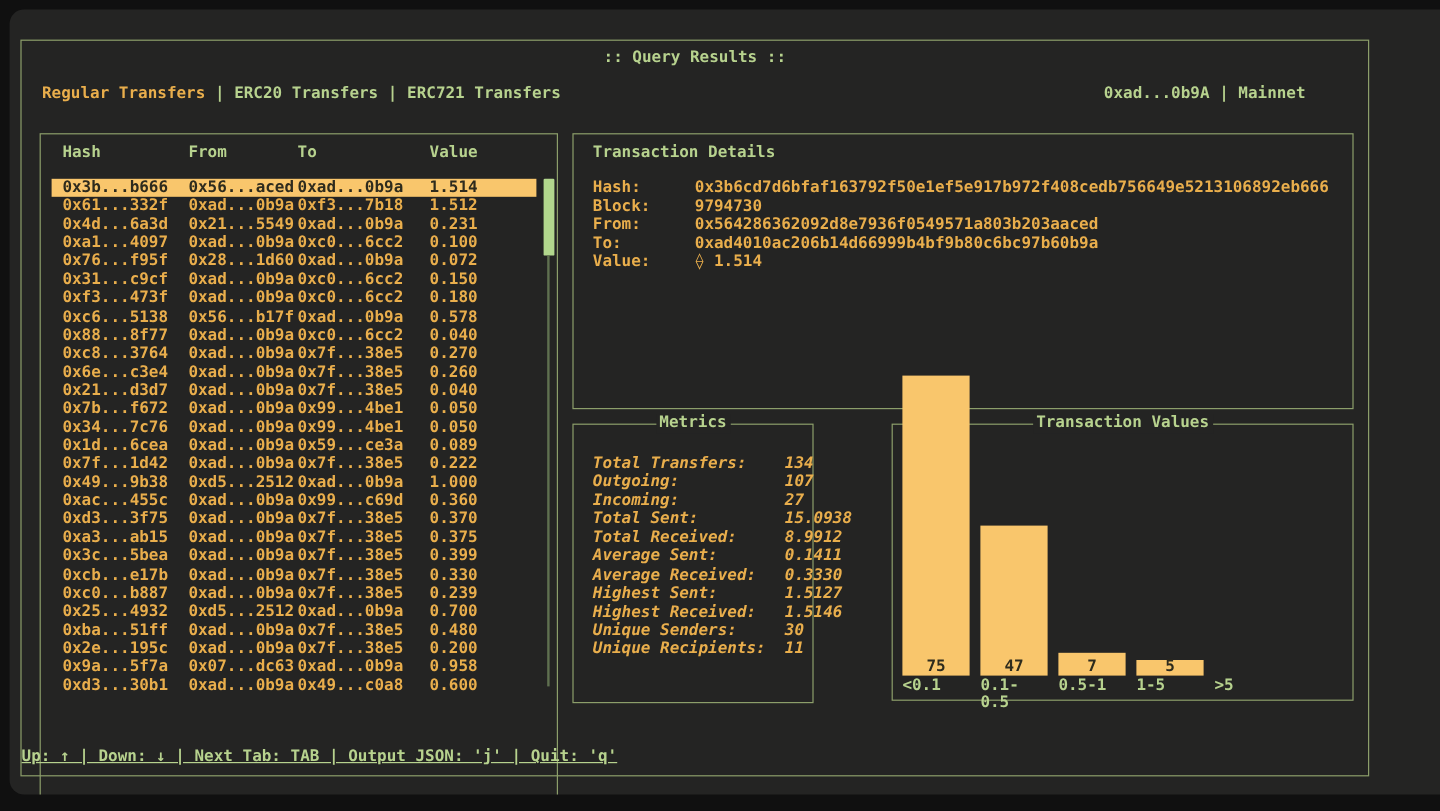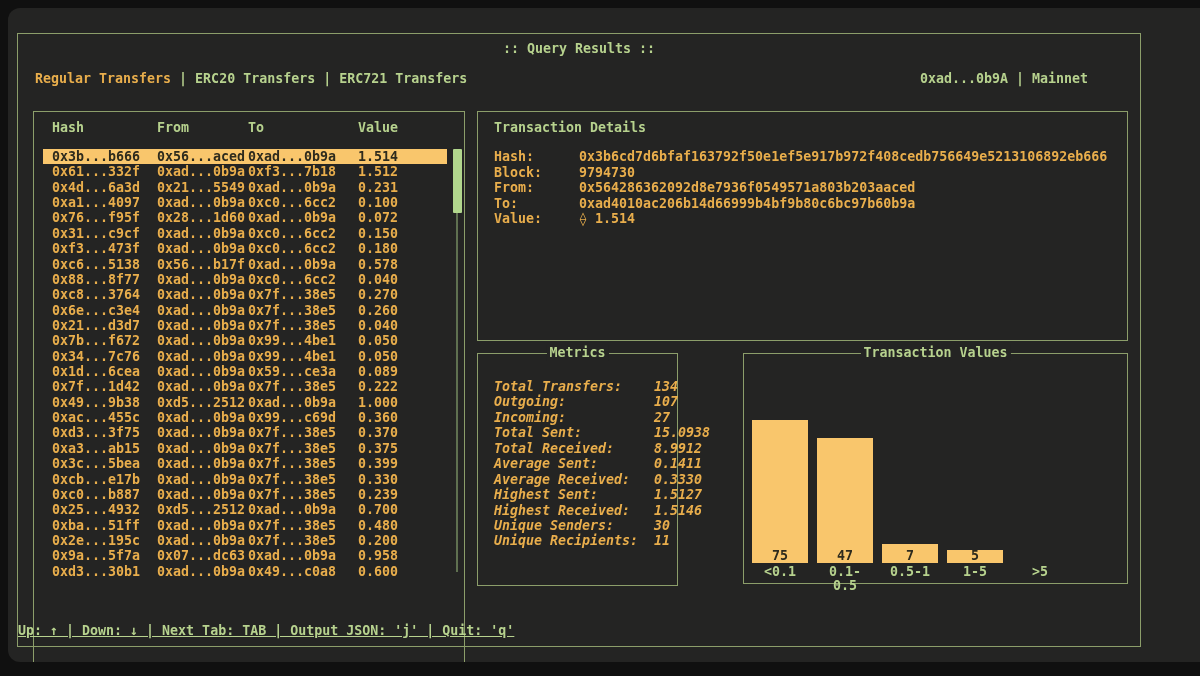--- a/index.html
+++ b/index.html
@@ -92,21 +92,21 @@
   .bar-slot { width: 56px; display: flex; align-items: flex-end; height: 199px; }
   .bar { width: 56px; background: var(--highlight, #f9c66c); position: relative; }
   .bar-value {
     position: absolute; bottom: 0; left: 0; right: 0; text-align: center;
     color: var(--hl-text, #2e2b1d); line-height: 15px;
   }
   .xlabels {
     position: absolute; left: 8px; top: 211px;
     display: flex; gap: 9px;
   }
-  .xlabel { width: 56px; text-align: center; color: var(--green, #b7d28e); line-height: 14px; }
+  .xlabel { width: 56px; color: var(--green, #b7d28e); line-height: 14px; }
   .footer {
     position: absolute; top: 589px; left: 0; width: 100%;
     text-align: left; color: var(--green, #b7d28e); line-height: 16px; text-decoration: underline;
   }
 </style>
 </head>
 <body style="background: rgb(16, 16, 16);">
 
 <div class="terminal">
   <div class="frame">
@@ -419,21 +419,21 @@
             <span>Unique Recipients:</span>
             <span>11</span>
           </div>
         </div>
     </div>
 
     <div class="panel chart-panel">
       <div class="legend">Transaction Values</div>
       <div class="bars">
           <div class="bar-slot">
-            <div class="bar" style="height: 143px;">
+            <div class="bar" style="height: 250px;">
               <span class="bar-value">75</span>
             </div>
           </div>
           <div class="bar-slot">
             <div class="bar" style="height: 125px;">
               <span class="bar-value">47</span>
             </div>
           </div>
           <div class="bar-slot">
             <div class="bar" style="height: 19px;">

